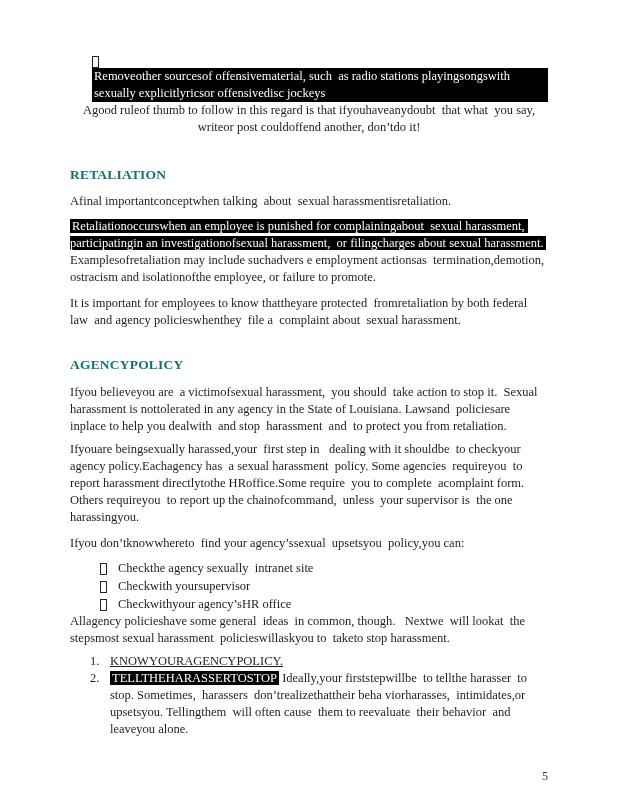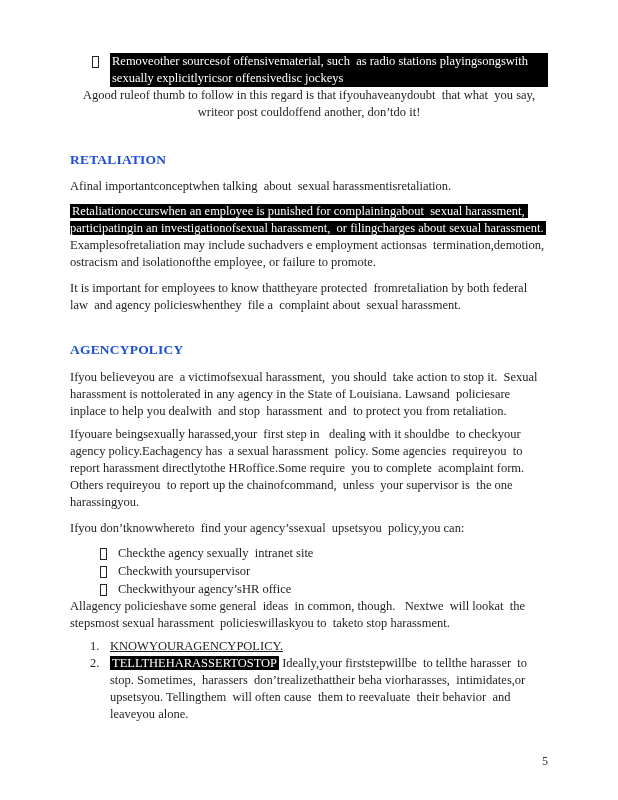--- a/index.html
+++ b/index.html
@@ -27,21 +27,21 @@
   .hl {
     background: #000000;
     color: #ffffff;
     padding: 0 2px;
   }
   h2 {
     margin: 0;
     font-size: 13.5px;
     line-height: 17px;
     font-weight: bold;
-    color: #1d4ed8;
+    color: #0f766e;
     letter-spacing: 0.2px;
   }
   ul.bullet-list, ol.step-list {
     list-style: none;
     margin: 0;
     padding: 0;
   }
   ul.bullet-list li {
     display: flex;
     align-items: flex-start;
@@ -51,21 +51,21 @@
     flex: 0 0 auto;
     display: inline-block;
     width: 5px;
     height: 10px;
     border: 1.2px solid #222222;
     margin: 3px 11px 0 0;
   }
   .top-bullet {
     margin-bottom: 10px;
   }
-  .top-bullet li { padding-left: 22px; }
+  .top-bullet li { padding-left: 22px; flex-direction: column; }
   .check-list { margin-bottom: 3px; }
   .check-list li {
     padding-left: 30px;
     line-height: 18px;
     margin-bottom: 0;
   }
   .check-list .glyph-box { margin-top: 4px; }
   ol.step-list li {
     display: flex;
     align-items: flex-start;

